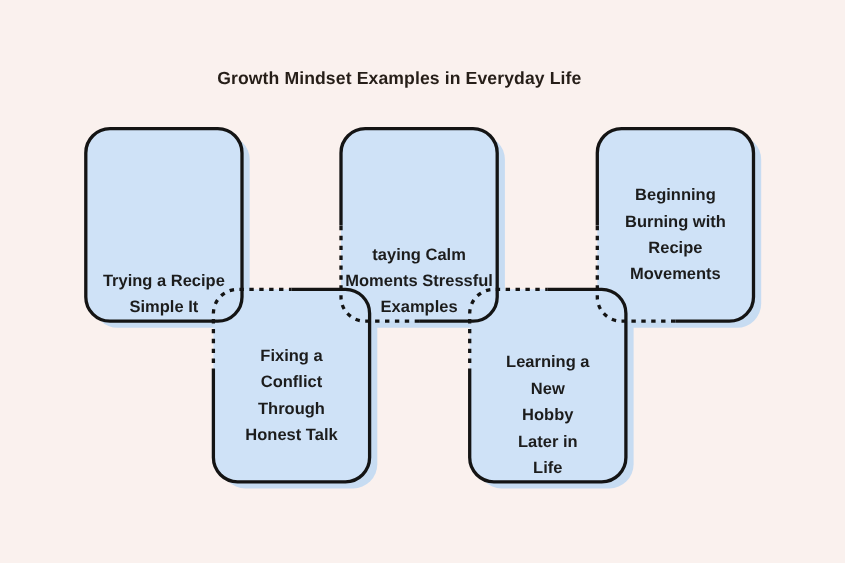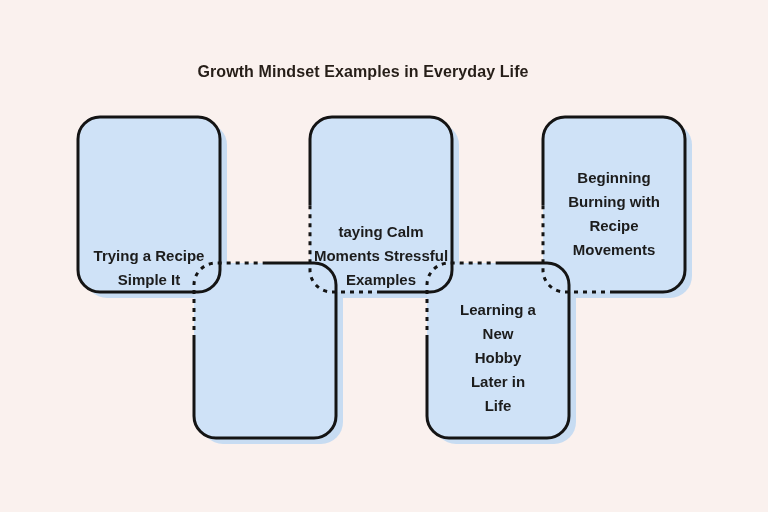--- a/index.html
+++ b/index.html
@@ -55,21 +55,21 @@
     flex-direction: column;
     align-items: center;
     justify-content: center;
     text-align: center;
     font-size: 15px;
     font-weight: 700;
     line-height: 24px;
     color: var(--card-text);
   }
   .card-text.lower { padding-top: 18px; }
-  .card-text.lower-sm { padding-top: 14px; }
+  .card-text.lower-sm { padding-top: 14px; margin-top: 20px; }
 </style>
 </head>
 <body>
 
 <div id="canvas">
 
   <div class="diagram-title">Growth Mindset Examples in Everyday Life</div>
 
   <svg class="graphic-layer" width="768" height="512" viewBox="0 0 768 512" xmlns="http://www.w3.org/2000/svg">
 
@@ -98,20 +98,26 @@
 
     <path class="bsolid" d="M 543 205 L 543 139 A 22 22 0 0 1 565 117 L 663 117 A 22 22 0 0 1 685 139 L 685 270 A 22 22 0 0 1 663 292 L 614 292"></path>
     <path class="bdash" d="M 614 292 L 565 292 A 22 22 0 0 1 543 270 L 543 205"></path>
   </svg>
 
   <div class="card-text" style="left:78px; top:117px; width:142px; height:222px;margin-top:40px;">
     <div>Trying a Recipe</div>
     <div>Simple It</div>
   </div>
 
+  <div class="card-text lower" style="left:194px; top:263px; width:142px; height:175px;">
+    <div>Fixing a</div>
+    <div>Conflict</div>
+    <div>Through</div>
+    <div>Honest Talk</div>
+  </div>
 
   <div class="card-text" style="left:310px; top:117px; width:142px; height:175px;justify-content:flex-end;">
     <div>taying Calm</div>
     <div>Moments Stressful</div>
     <div>Examples</div>
   </div>
 
   <div class="card-text lower-sm" style="left:427px; top:263px; width:142px; height:175px;">
     <div>Learning a</div>
     <div>New</div>

